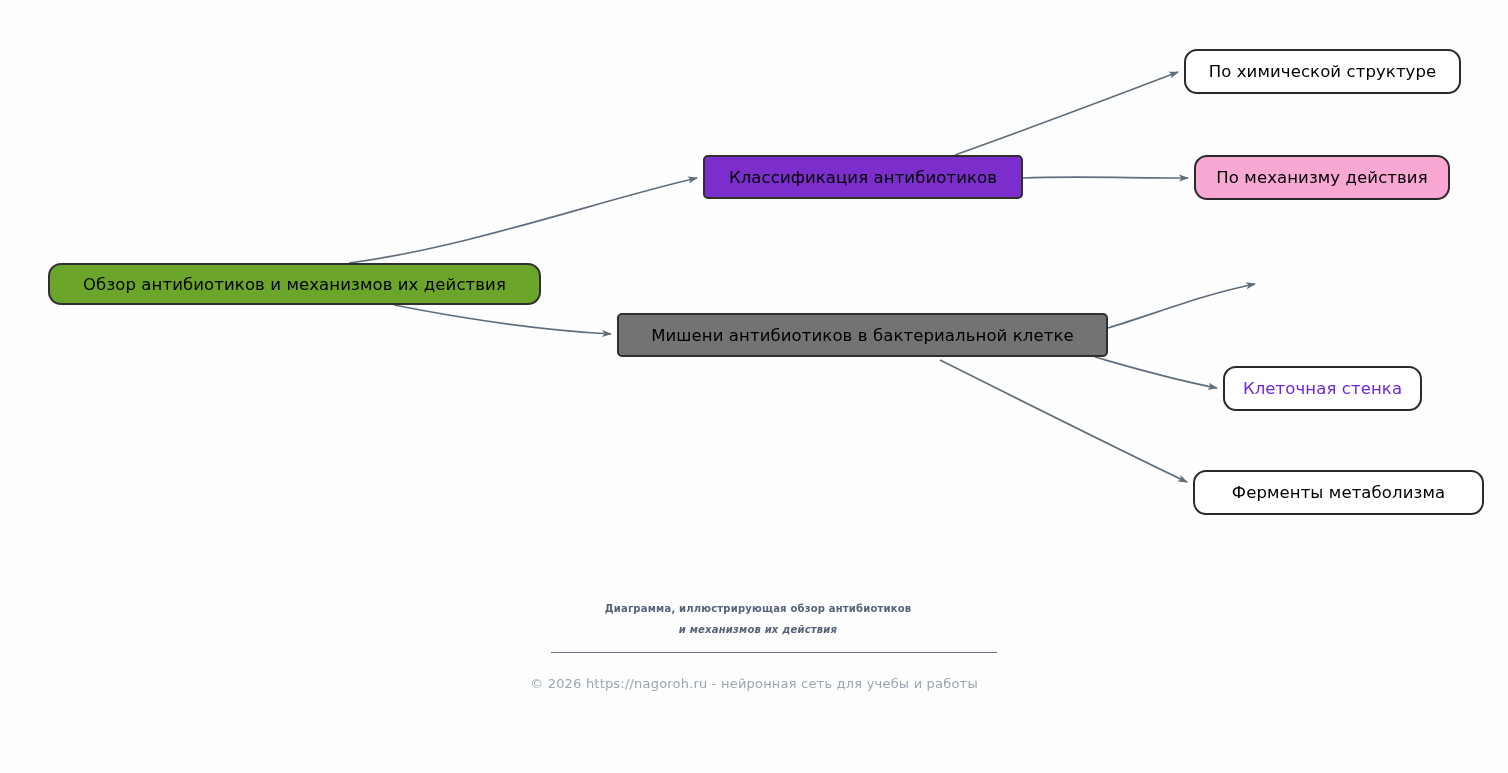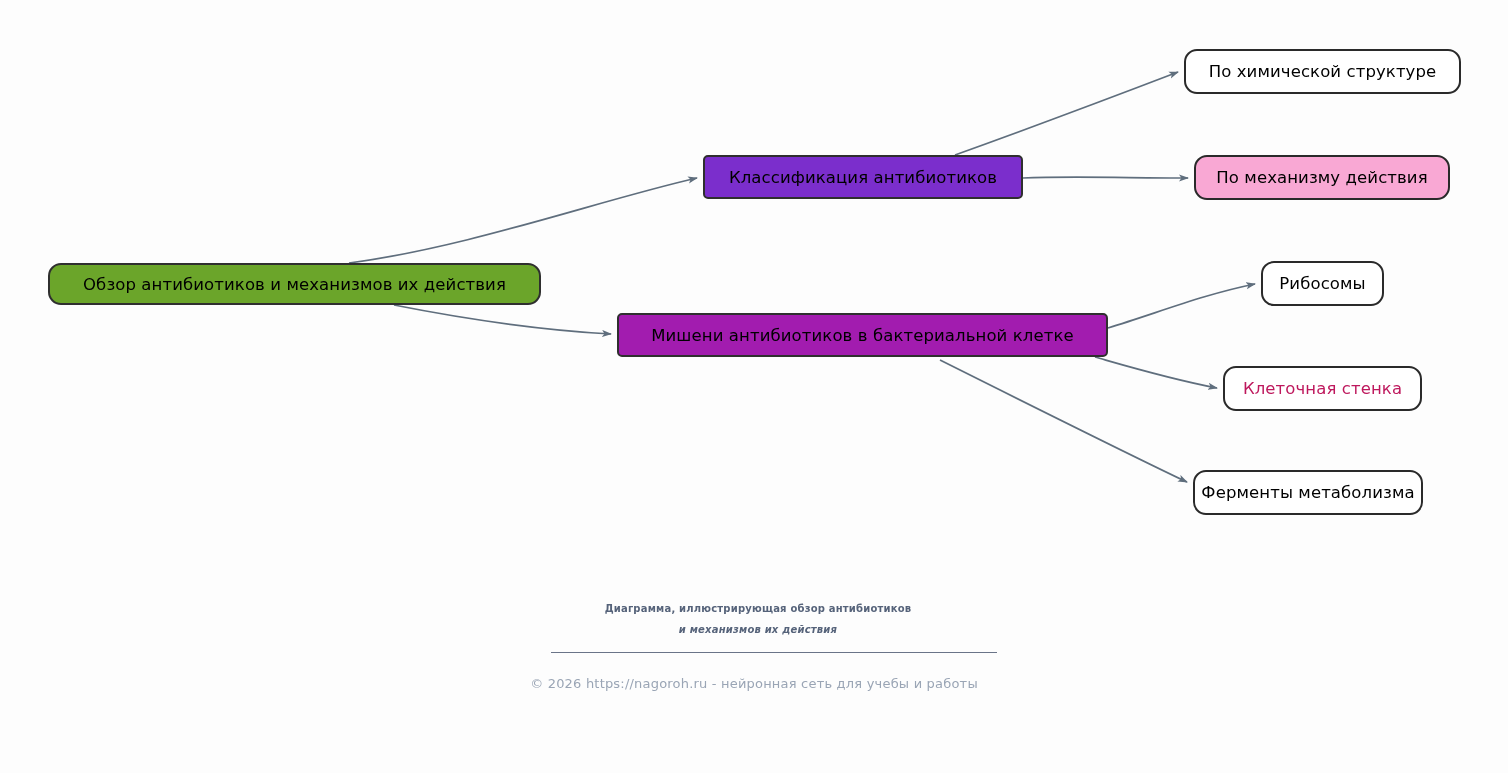--- a/index.html
+++ b/index.html
@@ -123,41 +123,38 @@
   </svg>
 
   <div class="node node--root" style="left: 48px; top: 263px; width: 493px; height: 42px; background: rgb(107, 165, 42); border-color: rgb(47, 47, 47); color: rgb(0, 0, 0);">
     <span>Обзор антибиотиков и механизмов их действия</span>
   </div>
 
   <div class="node node--branch" style="left: 703px; top: 155px; width: 320px; height: 44px; background: rgb(123, 46, 204); border-color: rgb(47, 47, 47); color: rgb(0, 0, 0);">
     <span>Классификация антибиотиков</span>
   </div>
 
-  <div class="node node--branch" style="left: 617px; top: 313px; width: 491px; height: 44px; background: #a21caf; border-color: rgb(47, 47, 47); color: rgb(0, 0, 0); align-items: center;">
+  <div class="node node--branch" style="left: 617px; top: 313px; width: 491px; height: 44px; background: #737373; border-color: rgb(47, 47, 47); color: rgb(0, 0, 0); align-items: center;">
     <span>Мишени антибиотиков в бактериальной клетке</span>
   </div>
 
   <div class="node node--leaf" style="left: 1184px; top: 49px; width: 277px; height: 45px; background: rgb(255, 255, 255); border-color: rgb(42, 42, 42); color: rgb(0, 0, 0);">
     <span>По химической структуре</span>
   </div>
 
   <div class="node node--leaf" style="left: 1194px; top: 155px; width: 256px; height: 45px; background: #f9a8d4; border-color: rgb(42, 42, 42); color: rgb(0, 0, 0);">
     <span>По механизму действия</span>
   </div>
 
-  <div class="node node--leaf" style="left: 1261px; top: 261px; width: 123px; height: 45px; background: rgb(255, 255, 255); border-color: rgb(42, 42, 42); color: rgb(0, 0, 0);">
-    <span>Рибосомы</span>
-  </div>
 
-  <div class="node node--leaf" style="left: 1223px; top: 366px; width: 199px; height: 45px; background: rgb(255, 255, 255); border-color: rgb(42, 42, 42); color: #be185d;">
+  <div class="node node--leaf" style="left: 1223px; top: 366px; width: 199px; height: 45px; background: rgb(255, 255, 255); border-color: rgb(42, 42, 42); color: #6d28d9;">
     <span>Клеточная стенка</span>
   </div>
 
-  <div class="node node--leaf" style="left: 1193px; top: 470px; width: 230px; height: 45px; background: rgb(255, 255, 255); border-color: rgb(42, 42, 42); color: rgb(0, 0, 0);">
+  <div class="node node--leaf" style="left: 1193px; top: 470px; width: 291px; height: 45px; background: rgb(255, 255, 255); border-color: rgb(42, 42, 42); color: rgb(0, 0, 0);">
     <span>Ферменты метаболизма</span>
   </div>
 
   <div class="caption">
     <span>Диаграмма, иллюстрирующая обзор антибиотиков</span>
     <span class="caption-line2">и механизмов их действия</span>
   </div>
 
   <div class="divider"></div>
 

